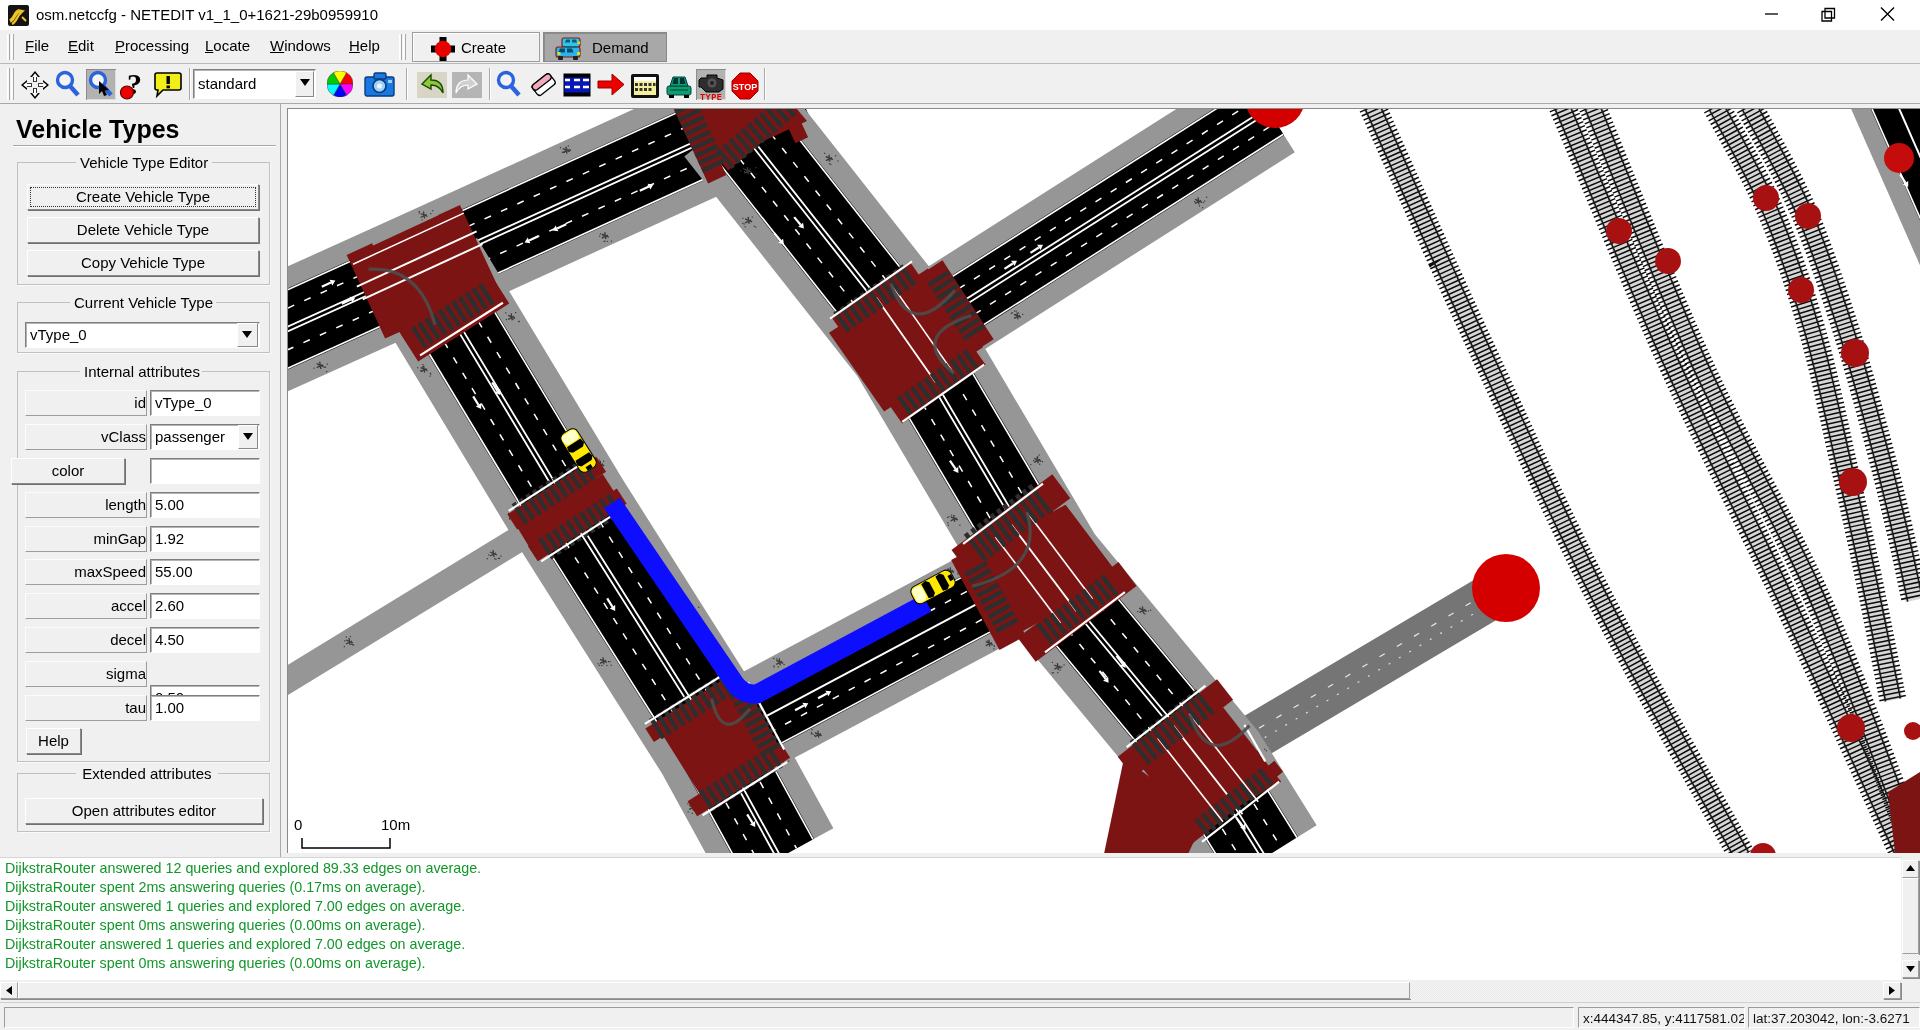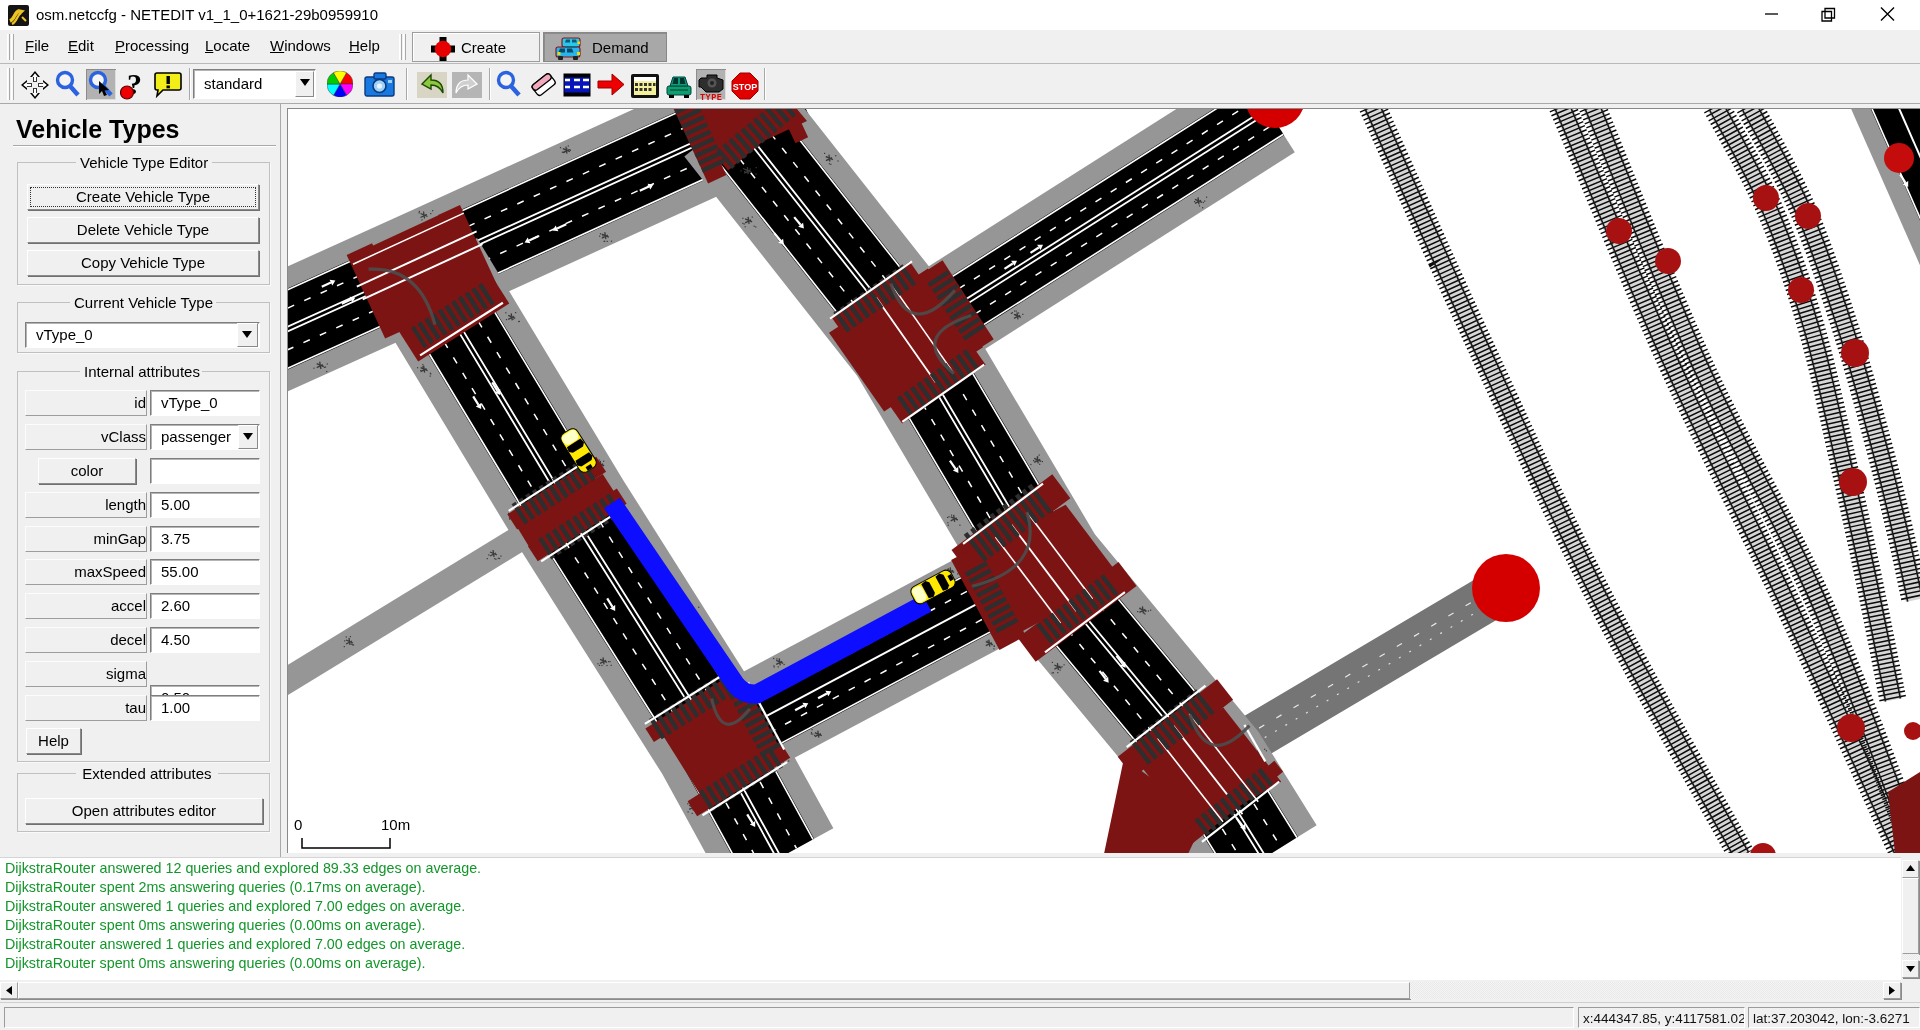--- a/index.html
+++ b/index.html
@@ -13,21 +13,21 @@
 .toolbar{position:absolute;left:0;top:64px;width:1920px;height:40px;background:#f0f0f0;border-bottom:1px solid #a9a9a9}
 .tbtn{position:absolute;top:5px;width:28px;height:31px}
 .tbtn.pressed{background:#b2b2b2;box-shadow:inset 1px 1px 0 #8c8c8c,inset -1px -1px 0 #ddd}
 .sep{position:absolute;top:4px;height:32px;width:2px;border-left:1px solid #a8a8a8;border-right:1px solid #fff}
 .panel{position:absolute;left:0;top:104px;width:281px;height:753px;background:#f0f0f0;border-right:1px solid #a9a9a9}
 .ptitle{position:absolute;left:16px;top:115px;font-size:25px;font-weight:bold;color:#000}
 .prule{position:absolute;left:13px;top:145px;width:263px;height:2px;background:#a9a9a9;border-bottom:1px solid #fff}
 .gbox{position:absolute;left:17px;width:253px;border:1px solid #c0c0c0;box-shadow:1px 1px 0 #fafafa}
 .glabel{position:absolute;font-size:15px;color:#000;background:#f0f0f0;padding:0 4px;white-space:nowrap}
 .btn{position:absolute;background:#f0f0f0;border:1px solid #8a8a8a;border-top-color:#fff;border-left-color:#fff;box-shadow:1px 1px 0 #707070;font-size:15px;color:#000;text-align:center}
-.field{position:absolute;background:#fff;border:1px solid #7e7e7e;border-bottom-color:#fff;border-right-color:#fff;box-shadow:inset 1px 1px 0 #b4b4b4;font-size:15px;color:#000;padding-left:10px}
+.field{position:absolute;background:#fff;border:1px solid #7e7e7e;border-bottom-color:#fff;border-right-color:#fff;box-shadow:inset 1px 1px 0 #b4b4b4;font-size:15px;color:#000;padding-left:4px}
 .rowlabel{position:absolute;background:#f0f0f0;border:1px solid #9d9d9d;border-top-color:#fcfcfc;border-left-color:#fcfcfc;font-size:15px;color:#000;text-align:right}
 .combo-arrow{position:absolute;background:#f0f0f0;border:1px solid #8a8a8a;border-top-color:#fff;border-left-color:#fff}
 .combo-arrow:after{content:"";position:absolute;left:4px;top:7px;border:5px solid transparent;border-top:7px solid #000}
 .canvasarea{position:absolute;left:287px;top:108px;width:1633px;height:745px;background:#fff;border-left:1px solid #898989;border-top:1px solid #898989}
 .logarea{position:absolute;left:0;top:857px;width:1901px;height:123px;background:#fff;border-top:1px solid #d5d5d5}
 .logline{position:absolute;left:5px;font-size:14.3px;color:#12962a;white-space:pre}
 .statusbar{position:absolute;left:0;top:1002px;width:1920px;height:16px;background:#f0f0f0;border-top:1px solid #cfcfcf}
 .sfield{position:absolute;top:4px;height:21px;background:#f0f0f0;border:1px solid #9b9b9b;border-bottom-color:#fff;border-right-color:#fff;font-size:13.5px;color:#111;padding:3px 0 0 4px;white-space:nowrap;overflow:hidden}
 .sb{position:absolute;background:#f0f0f0}
 .sbtn{position:absolute;background:#f0f0f0;border:1px solid #9d9d9d;border-top-color:#fff;border-left-color:#fff;box-shadow:1px 1px 0 #8b8b8b}
@@ -226,26 +226,26 @@
 <div class="glabel" style="left:70px;top:294px;width:146px;text-align:center">Current Vehicle Type</div>
 <div class="field" style="left:25px;top:322px;width:235px;height:26px"><span style="position:relative;top:3px">vType_0</span></div>
 <div class="combo-arrow" style="left:237px;top:323px;width:21px;height:24px"></div>
 <div class="gbox" style="top:371px;height:391px"></div>
 <div class="glabel" style="left:80px;top:363px;width:122px;text-align:center">Internal attributes</div>
 <div class="rowlabel" style="left:25px;top:390px;width:122px;height:26px"><span style="position:relative;top:3px">id</span></div>
 <div class="field" style="left:150px;top:390px;width:110px;height:26px"><span style="position:relative;top:3px">vType_0</span></div>
 <div class="rowlabel" style="left:25px;top:424px;width:122px;height:26px"><span style="position:relative;top:3px">vClass</span></div>
 <div class="field" style="left:150px;top:424px;width:110px;height:26px"><span style="position:relative;top:3px">passenger</span></div>
 <div class="combo-arrow" style="left:238px;top:425px;width:20px;height:24px"></div>
-<div class="btn" style="left:38px;top:458px;width:98px;height:26px"><span style="position:relative;top:3px">color</span></div>
+<div class="btn" style="left:11px;top:458px;width:114px;height:26px"><span style="position:relative;top:3px">color</span></div>
 <div class="field" style="left:150px;top:458px;width:110px;height:26px"><span style="position:relative;top:3px"></span></div>
 <div class="rowlabel" style="left:25px;top:492px;width:122px;height:26px"><span style="position:relative;top:3px">length</span></div>
 <div class="field" style="left:150px;top:492px;width:110px;height:26px"><span style="position:relative;top:3px">5.00</span></div>
 <div class="rowlabel" style="left:25px;top:526px;width:122px;height:26px"><span style="position:relative;top:3px">minGap</span></div>
-<div class="field" style="left:150px;top:526px;width:110px;height:26px"><span style="position:relative;top:3px">3.75</span></div>
+<div class="field" style="left:150px;top:526px;width:110px;height:26px"><span style="position:relative;top:3px">1.92</span></div>
 <div class="rowlabel" style="left:25px;top:559px;width:122px;height:26px"><span style="position:relative;top:3px">maxSpeed</span></div>
 <div class="field" style="left:150px;top:559px;width:110px;height:26px"><span style="position:relative;top:3px">55.00</span></div>
 <div class="rowlabel" style="left:25px;top:593px;width:122px;height:26px"><span style="position:relative;top:3px">accel</span></div>
 <div class="field" style="left:150px;top:593px;width:110px;height:26px"><span style="position:relative;top:3px">2.60</span></div>
 <div class="rowlabel" style="left:25px;top:627px;width:122px;height:26px"><span style="position:relative;top:3px">decel</span></div>
 <div class="field" style="left:150px;top:627px;width:110px;height:26px"><span style="position:relative;top:3px">4.50</span></div>
 <div class="rowlabel" style="left:25px;top:661px;width:122px;height:26px"><span style="position:relative;top:3px">sigma</span></div>
 <div class="field" style="left:150px;top:685px;width:110px;height:34px"><span style="position:relative;top:3px">0.50</span></div>
 <div class="rowlabel" style="left:25px;top:695px;width:122px;height:26px"><span style="position:relative;top:3px">tau</span></div>
 <div class="field" style="left:150px;top:695px;width:110px;height:26px"><span style="position:relative;top:3px">1.00</span></div>

